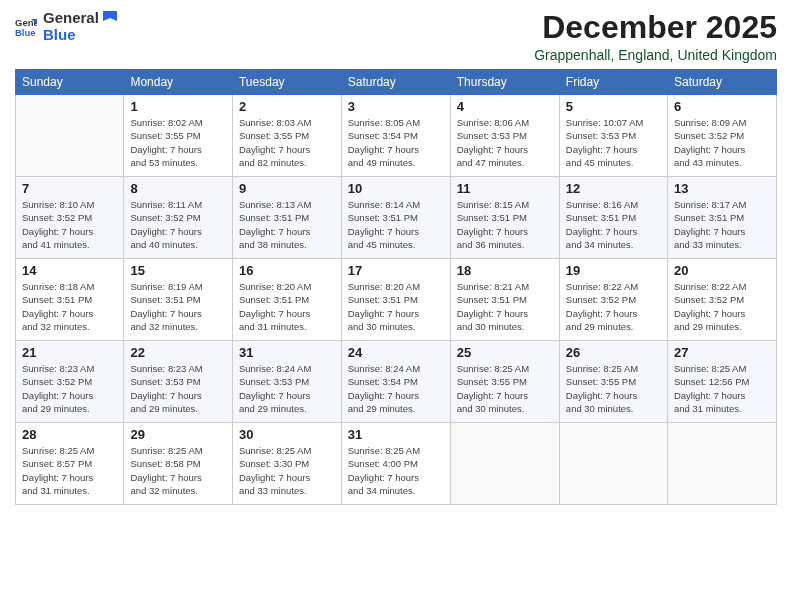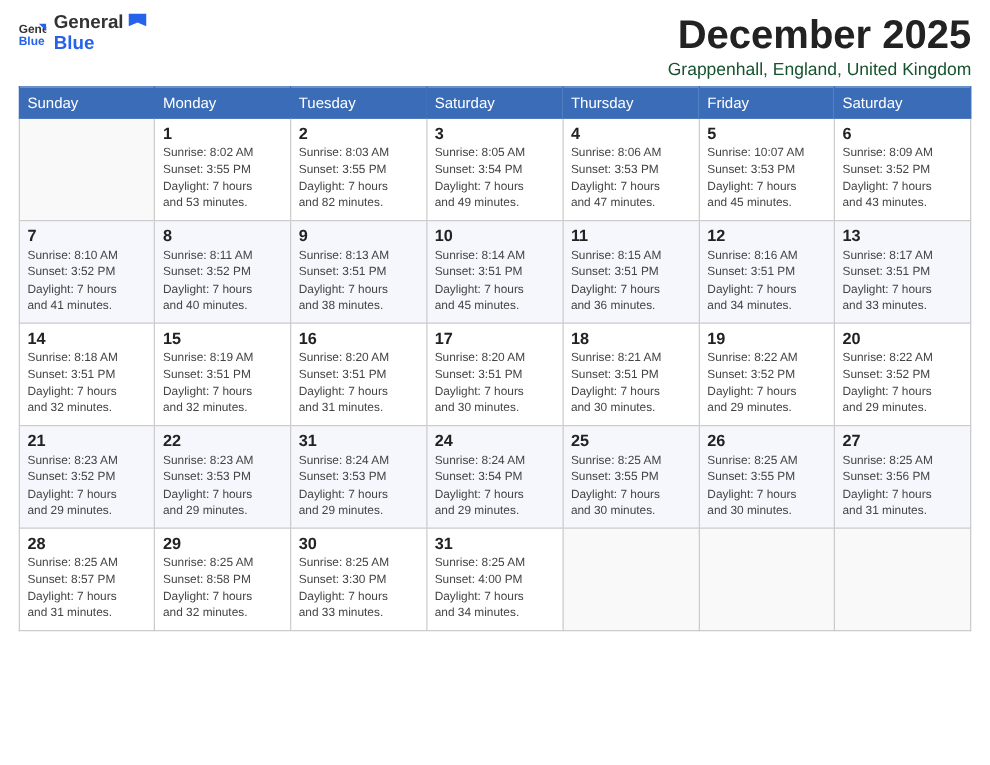--- a/index.html
+++ b/index.html
@@ -365,21 +365,21 @@
               <div>Sunrise: 8:25 AM</div>
               <div>Sunset: 3:55 PM</div>
               <div>Daylight: 7 hours</div>
               <div>and 30 minutes.</div>
             </div>
           </td>
           <td>
             <span class="day-number">27</span>
             <div class="day-info">
               <div>Sunrise: 8:25 AM</div>
-              <div>Sunset: 3:56 PM</div>
+              <div>Sunset: 12:56 PM</div>
               <div>Daylight: 7 hours</div>
               <div>and 31 minutes.</div>
             </div>
           </td>
         </tr>
         <tr>
           <td>
             <span class="day-number">28</span>
             <div class="day-info">
               <div>Sunrise: 8:25 AM</div>

